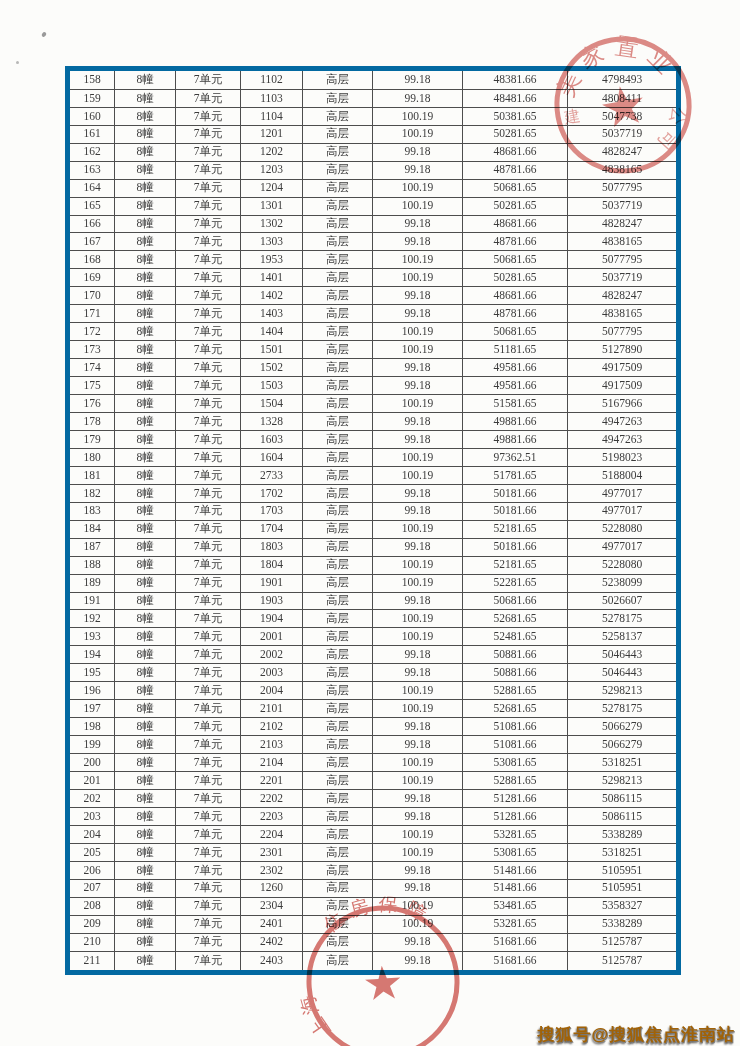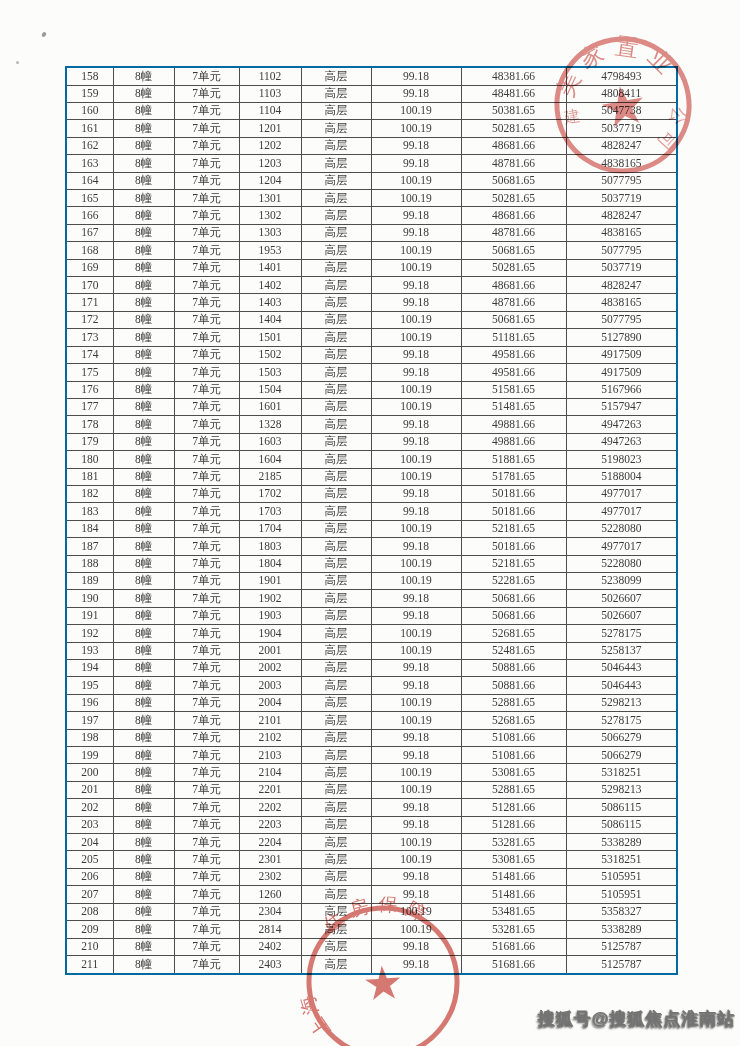--- a/index.html
+++ b/index.html
@@ -8,41 +8,41 @@
   .page{position:relative;width:740px;height:1046px;background:#fcfcfa;overflow:hidden;}
 
   
   .speck{position:absolute;background:#9a9a9a;border-radius:50%;}
   .speck.s1{left:42px;top:32px;width:4px;height:5px;transform:rotate(40deg);}
   .speck.s2{left:16px;top:61px;width:3px;height:3px;opacity:.7;}
 
   
   table.price-table{position:absolute;left:65px;top:66px;width:611px;height:909px;
        border-collapse:collapse;table-layout:fixed;
-       border:2px solid #0369a1;}
+       border:5px solid #0369a1;}
   table.price-table td{border:1px solid #4d4d4d;padding:0;margin:0;
        text-align:center;vertical-align:middle;
        font-size:11.5px;line-height:1;color:#3b3b3b;
        font-family:"Liberation Serif","DejaVu Serif",serif;
        white-space:nowrap;overflow:hidden;}
   col.c0{width:47px;} col.c1{width:61px;} col.c2{width:65px;} col.c3{width:62px;}
   col.c4{width:70px;} col.c5{width:90px;} col.c6{width:105px;} col.c7{width:111px;}
 
   
   .stamp{position:absolute;mix-blend-mode:multiply;pointer-events:none;}
   .stamp.top{left:548px;top:30px;width:150px;height:150px;opacity:.62;
        transform:rotate(-10deg);}
   .stamp.bottom{left:298px;top:897px;width:170px;height:170px;opacity:.72;
        transform:rotate(-4deg);}
   .stamp text{font-family:"Liberation Serif","DejaVu Serif",serif;}
 
   
-  .watermark{position:absolute;right:5px;bottom:16px;
+  .watermark{position:absolute;right:5px;bottom:0;
        font-family:"Liberation Sans","DejaVu Sans",sans-serif;
-       font-size:17px;font-weight:bold;letter-spacing:1px;color:#737373;
+       font-size:17px;font-weight:bold;letter-spacing:1px;color:#a16207;
        text-shadow:0 2px 2px #6e6e6e, 1px 1px 0 #8a8a8a, -1px 2px 2px #9a9a9a;}
 </style>
 </head>
 <body>
 
 <div class="page">
 
   <div class="speck s1"></div>
   <div class="speck s2"></div>
 
@@ -242,30 +242,20 @@
           <td>176</td>
           <td>8幢</td>
           <td>7单元</td>
           <td>1504</td>
           <td>高层</td>
           <td>100.19</td>
           <td>51581.65</td>
           <td>5167966</td>
         </tr>
         <tr>
-          <td>177</td>
-          <td>8幢</td>
-          <td>7单元</td>
-          <td>1601</td>
-          <td>高层</td>
-          <td>100.19</td>
-          <td>51481.65</td>
-          <td>5157947</td>
-        </tr>
-        <tr>
           <td>178</td>
           <td>8幢</td>
           <td>7单元</td>
           <td>1328</td>
           <td>高层</td>
           <td>99.18</td>
           <td>49881.66</td>
           <td>4947263</td>
         </tr>
         <tr>
@@ -278,28 +268,28 @@
           <td>49881.66</td>
           <td>4947263</td>
         </tr>
         <tr>
           <td>180</td>
           <td>8幢</td>
           <td>7单元</td>
           <td>1604</td>
           <td>高层</td>
           <td>100.19</td>
-          <td>51881.65</td>
+          <td>97362.51</td>
           <td>5198023</td>
         </tr>
         <tr>
           <td>181</td>
           <td>8幢</td>
           <td>7单元</td>
-          <td>2185</td>
+          <td>2733</td>
           <td>高层</td>
           <td>100.19</td>
           <td>51781.65</td>
           <td>5188004</td>
         </tr>
         <tr>
           <td>182</td>
           <td>8幢</td>
           <td>7单元</td>
           <td>1702</td>
@@ -352,40 +342,30 @@
           <td>189</td>
           <td>8幢</td>
           <td>7单元</td>
           <td>1901</td>
           <td>高层</td>
           <td>100.19</td>
           <td>52281.65</td>
           <td>5238099</td>
         </tr>
         <tr>
-          <td>190</td>
-          <td>8幢</td>
-          <td>7单元</td>
-          <td>1902</td>
+          <td>191</td>
+          <td>8幢</td>
+          <td>7单元</td>
+          <td>1903</td>
           <td>高层</td>
           <td>99.18</td>
           <td>50681.66</td>
           <td>5026607</td>
         </tr>
         <tr>
-          <td>191</td>
-          <td>8幢</td>
-          <td>7单元</td>
-          <td>1903</td>
-          <td>高层</td>
-          <td>99.18</td>
-          <td>50681.66</td>
-          <td>5026607</td>
-        </tr>
-        <tr>
           <td>192</td>
           <td>8幢</td>
           <td>7单元</td>
           <td>1904</td>
           <td>高层</td>
           <td>100.19</td>
           <td>52681.65</td>
           <td>5278175</td>
         </tr>
         <tr>
@@ -545,21 +525,21 @@
           <td>2304</td>
           <td>高层</td>
           <td>100.19</td>
           <td>53481.65</td>
           <td>5358327</td>
         </tr>
         <tr>
           <td>209</td>
           <td>8幢</td>
           <td>7单元</td>
-          <td>2814</td>
+          <td>2401</td>
           <td>高层</td>
           <td>100.19</td>
           <td>53281.65</td>
           <td>5338289</td>
         </tr>
         <tr>
           <td>210</td>
           <td>8幢</td>
           <td>7单元</td>
           <td>2402</td>

